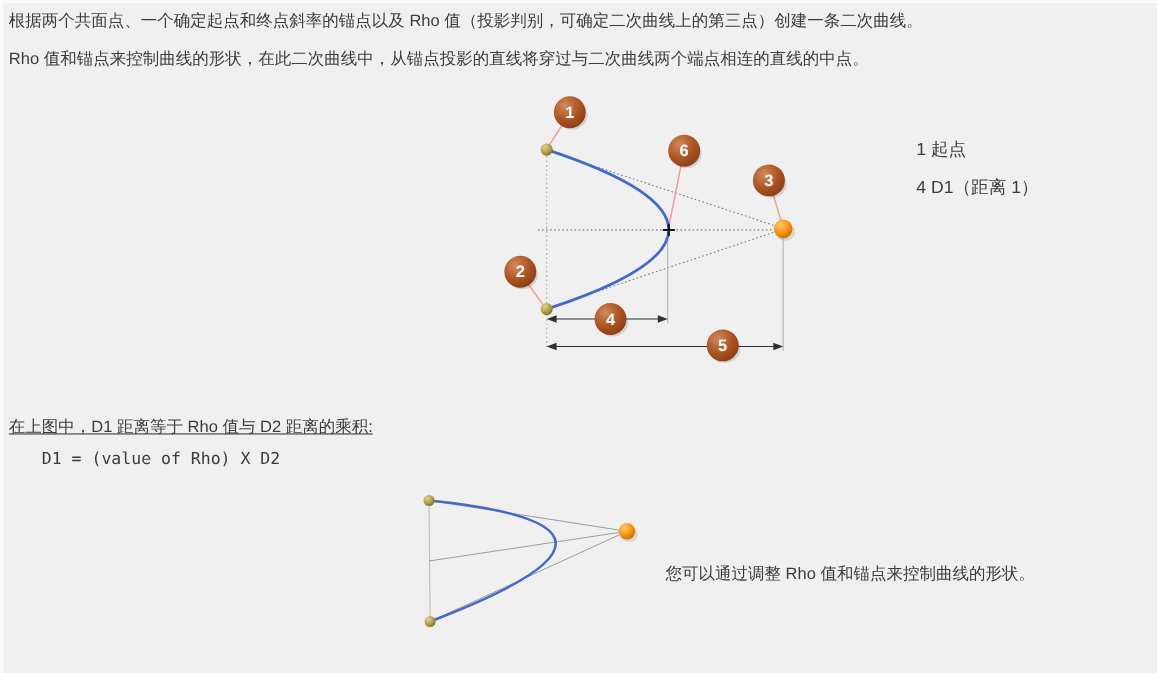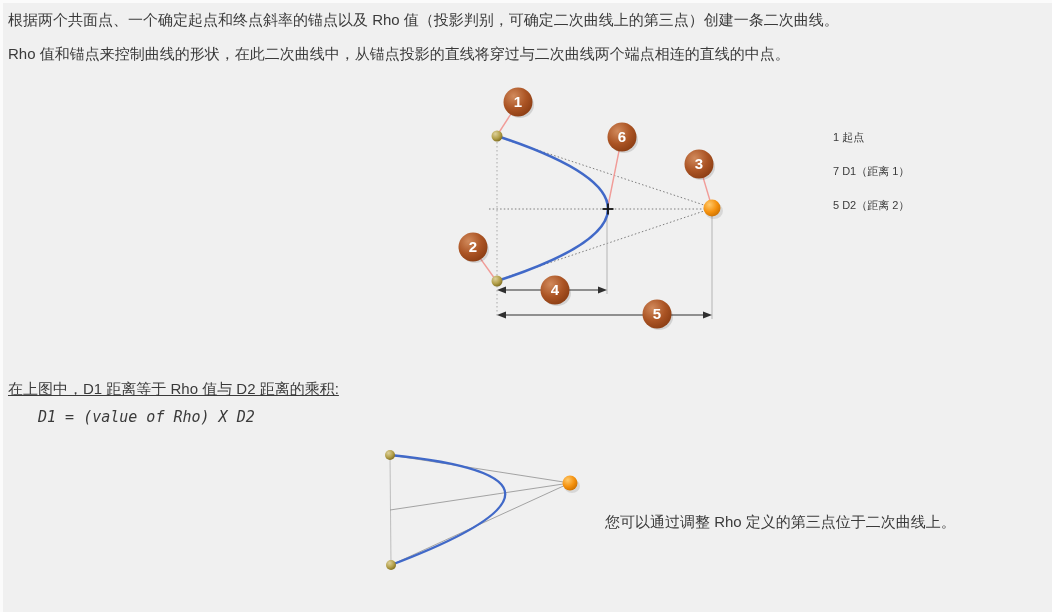--- a/index.html
+++ b/index.html
@@ -23,21 +23,21 @@
   .code {
     position:absolute;
     font-family:"DejaVu Sans Mono","Liberation Mono",monospace;
     font-size:15px;
     color:#3a3a3a;
     white-space:pre;
   }
   .legend {
     position:absolute;
     left:833px; top:120px;
-    font-size:11px;
+    font-size:16px;
     line-height:34px;
     color:#3a3a3a;
   }
   svg { position:absolute; }
   .num {
     font-family:"Liberation Sans", sans-serif;
     font-weight:bold;
     font-size:15px;
     fill:#ffffff;
   }
@@ -136,26 +136,25 @@
   </g>
   <g>
     <ellipse cx="624" cy="140" rx="14" ry="13" fill="rgba(0,0,0,0.12)"></ellipse>
     <circle cx="622" cy="137" r="14.5" fill="url(#gradBall)"></circle>
     <text class="num" x="622" y="142" text-anchor="middle">6</text>
   </g>
 </svg>
 
 <div class="legend">
   <div>1 起点</div>
-  <div>7 D1（距离 1）</div>
-  <div>5 D2（距离 2）</div>
+  <div>4 D1（距离 1）</div>
 </div>
 
 <div class="txt" style="left:8px; top:379px;text-decoration:underline;">在上图中，D1 距离等于 Rho 值与 D2 距离的乘积:</div>
-<div class="code" style="left:38px; top:408px;font-style:italic;">D1 = (value of Rho) X D2</div>
+<div class="code" style="left:38px; top:408px;">D1 = (value of Rho) X D2</div>
 
 <svg style="left:360px; top:435px;" width="240" height="150" viewBox="360 435 240 150">
   <g stroke="#9a9a9a" stroke-width="0.9" fill="none">
     <line x1="390" y1="455" x2="391" y2="565" stroke="#b8b8b8"></line>
     <line x1="390" y1="455" x2="570" y2="483"></line>
     <line x1="391" y1="565" x2="570" y2="483"></line>
     <line x1="390" y1="510" x2="570" y2="483"></line>
   </g>
   <path d="M 390,455 Q 620,478 391,565" fill="none" stroke-width="2.3" stroke-linecap="round" stroke="#4169c8"></path>
   <circle cx="390" cy="455" r="5" fill="url(#gradKhaki2)"></circle>
@@ -169,13 +168,13 @@
       <stop offset="100%" stop-color="#756318"></stop>
     </radialGradient>
     <radialGradient id="gradOrange2" cx="0.35" cy="0.3" r="0.8">
       <stop offset="0%" stop-color="#ffc96b"></stop>
       <stop offset="55%" stop-color="#f5920f"></stop>
       <stop offset="100%" stop-color="#c66d00"></stop>
     </radialGradient>
   </defs>
 </svg>
 
-<div class="txt" style="left:605px; top:512px;">您可以通过调整 Rho 定义的第三点位于二次曲线上。</div>
+<div class="txt" style="left:605px; top:512px;">您可以通过调整 Rho 值和锚点来控制曲线的形状。</div>
 
 </body></html>

